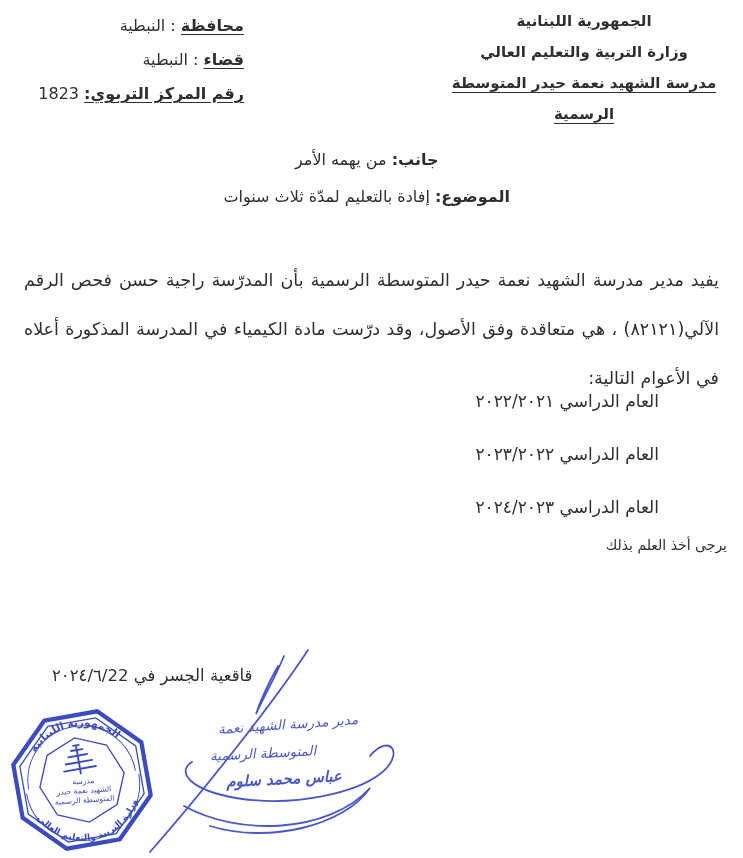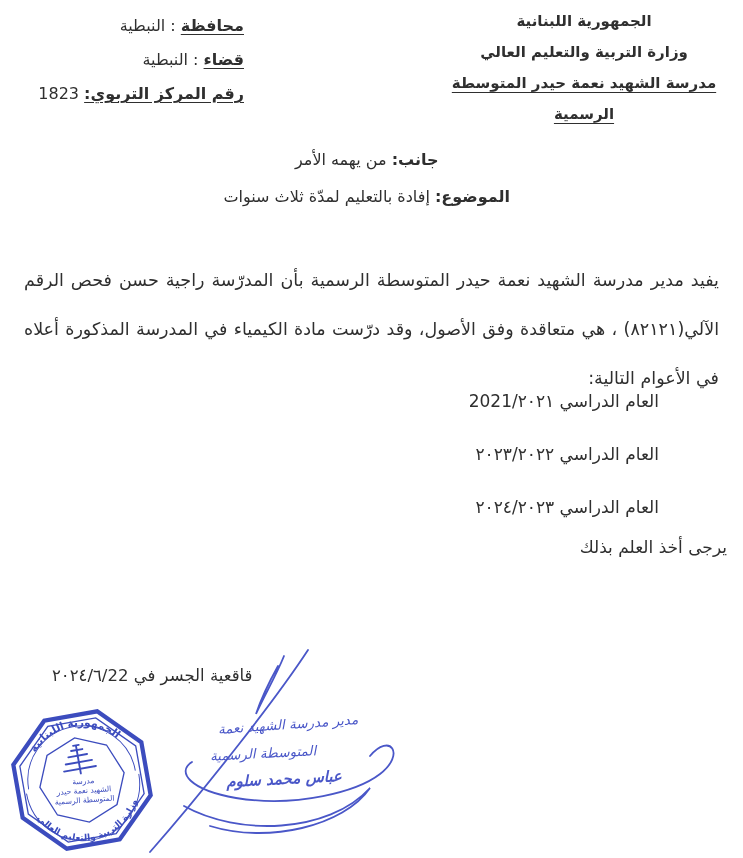--- a/index.html
+++ b/index.html
@@ -27,21 +27,21 @@
   
   .body-par{
     position:absolute;top:256px;left:24px;right:24px;
     font-size:17.5px;line-height:49px;
     text-align:justify;text-align-last:right;direction:rtl;
   }
   
   .years{position:absolute;top:390px;right:84px;text-align:right;font-size:17px;}
   .years .yr{margin-bottom:30px;line-height:23px;white-space:nowrap;}
   
-  .closing{position:absolute;top:537px;right:16px;font-size:17px;white-space:nowrap;}
+  .closing{position:absolute;top:537px;right:16px;font-size:14px;white-space:nowrap;}
   
   .dateline{position:absolute;top:666px;left:52px;font-size:16.5px;white-space:nowrap;}
   
   .stamp{position:absolute;left:6px;top:704px;width:152px;height:152px;}
   
   .sig-strokes{position:absolute;left:118px;top:636px;width:310px;height:222px;pointer-events:none;}
   .hand{position:absolute;color:#4a57c8;font-style:italic;letter-spacing:1px;white-space:nowrap;}
   .sig-l1{left:163px;top:716px;width:250px;font-size:13.5px;transform:rotate(-4deg);text-align:center;}
   .sig-l2{left:168px;top:745px;width:190px;font-size:13.5px;transform:rotate(-3deg);text-align:center;}
   .sig-name{left:174px;top:770px;width:220px;font-size:15px;font-weight:bold;transform:rotate(-3deg);text-align:center;}
@@ -79,21 +79,21 @@
     </div>
     <div class="row">
       <span class="lbl">الموضوع:</span>
       <span>إفادة بالتعليم لمدّة ثلاث سنوات</span>
     </div>
   </div>
 
   <div class="body-par">يفيد مدير مدرسة الشهيد نعمة حيدر المتوسطة الرسمية بأن المدرّسة راجية حسن فحص الرقم الآلي(٨٢١٢١) ، هي متعاقدة وفق الأصول، وقد درّست مادة الكيمياء في المدرسة المذكورة أعلاه في الأعوام التالية:</div>
 
   <div class="years">
-    <div class="yr">العام الدراسي 2021/٢٠٢١</div>
+    <div class="yr">العام الدراسي ٢٠٢٢/٢٠٢١</div>
     <div class="yr">العام الدراسي ٢٠٢٣/٢٠٢٢</div>
     <div class="yr">العام الدراسي ٢٠٢٤/٢٠٢٣</div>
   </div>
 
   <div class="closing">يرجى أخذ العلم بذلك</div>
 
   <div class="dateline">قاقعية الجسر في ٢٠٢٤/٦/22</div>
 
   <svg class="stamp" viewBox="0 0 160 160">
     <g transform="rotate(-10 80 80)" fill="none" stroke="#3c4cbe">

